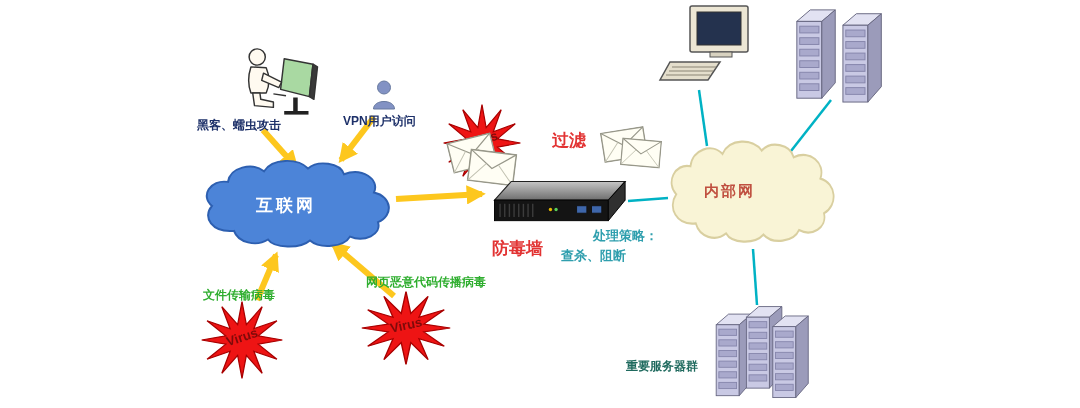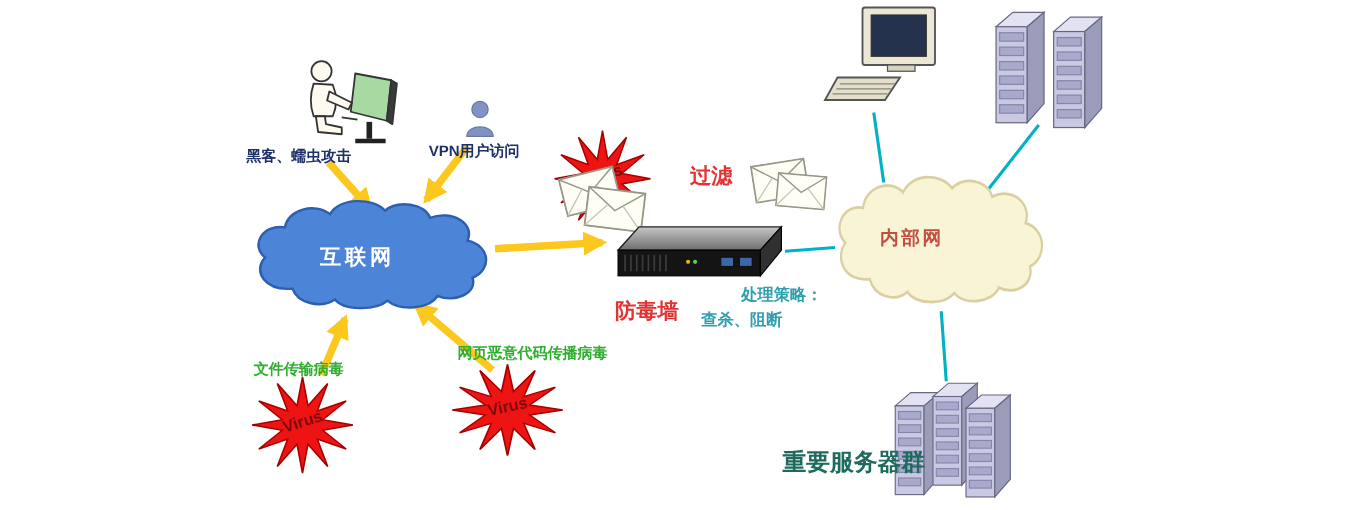--- a/index.html
+++ b/index.html
@@ -20,21 +20,21 @@
   .cloud-intranet { fill: var(--intranet_cloud_fill, #f9f4d6); stroke: var(--intranet_cloud_stroke, #d9cfa0); stroke-width: 2; }
   .star-fill { fill: var(--virus_fill, #ee1414); stroke: var(--virus_stroke, #a80000); stroke-width: 1.5; }
 
   .lbl { position: absolute; font-weight: bold; white-space: nowrap; line-height: 1.15; }
   .lbl-navy { font-size: 12px; color: var(--label_navy, #1d3069); }
   .lbl-green { font-size: 12px; color: var(--label_green, #2fae2f); }
   .lbl-red { font-size: 17px; color: var(--label_red, #e23333); }
   .lbl-teal { font-size: 13px; color: var(--label_teal, #2f9fae); margin-left: 20px; }
   .lbl-internet { font-size: 17px; color: #ffffff; letter-spacing: 3px; text-align: center; }
   .lbl-intranet { font-size: 15px; color: var(--intranet_text, #c05040); letter-spacing: 2px; }
-  .lbl-server { font-size: 19px; color: var(--server_label, #1f6a5e); text-align: center; }
+  .lbl-server { font-size: 12px; color: var(--server_label, #1f6a5e); text-align: center; }
 
   .virus-word {
     position: absolute; left: 50%; top: 46%; font-weight: bold; font-size: 13px;
     color: var(--virus_text, #7d0a0a); transform: translate(-50%, -50%) rotate(-18deg);
     white-space: nowrap;
   }
   .virus-word.r12 { transform: translate(-50%, -50%) rotate(-12deg); }
 
   .env-body { fill: #fffef4; stroke: #98988a; stroke-width: 1.5; }
   .env-line { fill: none; stroke: #98988a; stroke-width: 1.2; }

